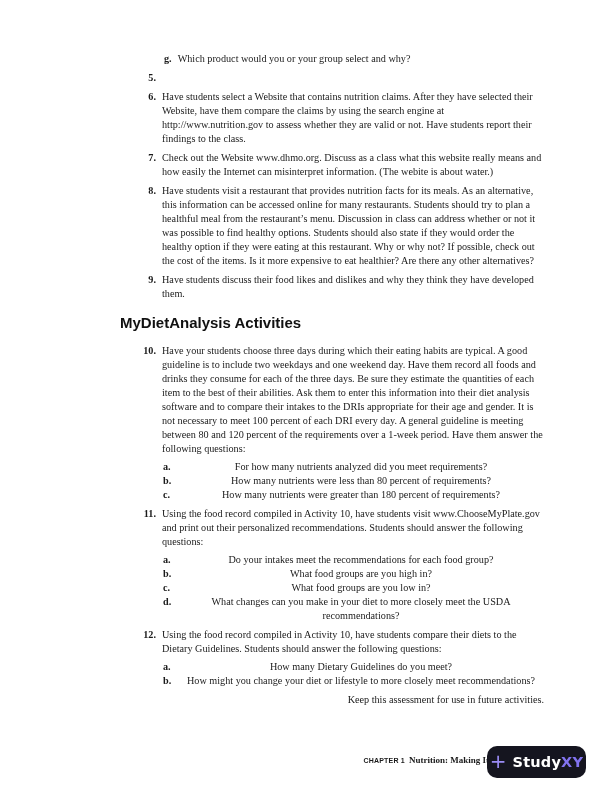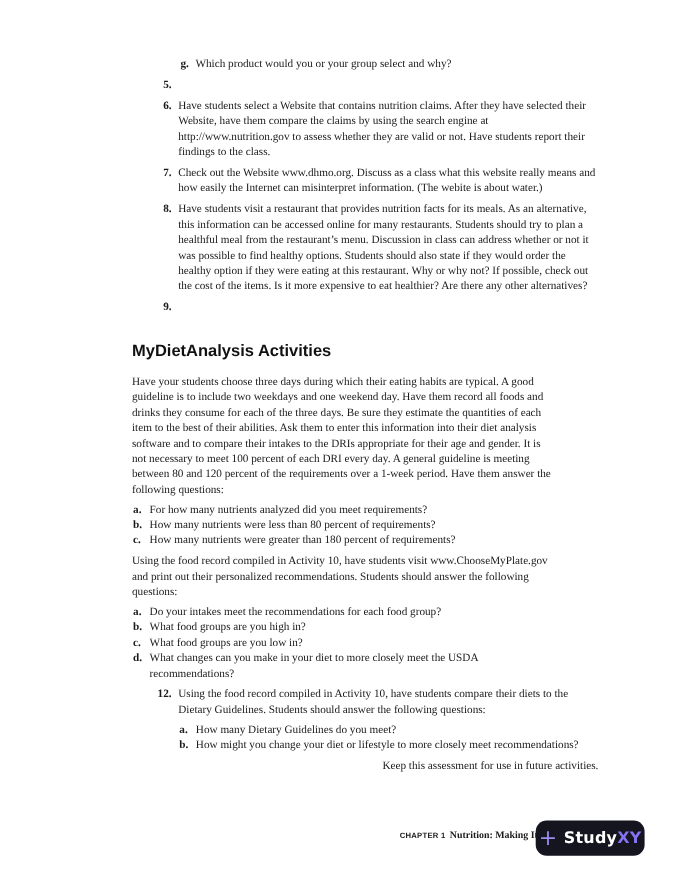--- a/index.html
+++ b/index.html
@@ -37,24 +37,24 @@
   .item.letter-item { margin-left: 44px; }
   .item.letter-item .marker {
     width: auto;
     min-width: 0;
     padding-right: 6px;
     text-align: left;
   }
   .subs { margin-top: 4px; margin-left: 1px; }
   .sub { display: flex; }
   .sub .smarker { flex: none; width: 15px; font-weight: bold; }
-  .sub .stext { flex: 1; }
+  .sub .stext { flex: 1; text-align: center; }
   .note { margin-top: 5px; text-align: right; }
   .heading {
-    margin: 24px 0 12px 0;
+    margin: 13px 0 12px 0;
     font-family: "Liberation Sans", sans-serif;
     font-weight: bold;
     font-size: 15px;
     line-height: 18px;
     color: #111111;
   }
   .footer {
     position: absolute;
     top: 749px;
     left: 0;
@@ -137,25 +137,30 @@
   <div class="item">
     <span class="marker">8.</span>
     <div class="body">
       <div class="text">Have students visit a restaurant that provides nutrition facts for its meals. As an alternative, this information can be accessed online for many restaurants. Students should try to plan a healthful meal from the restaurant’s menu. Discussion in class can address whether or not it was possible to find healthy options. Students should also state if they would order the healthy option if they were eating at this restaurant. Why or why not? If possible, check out the cost of the items. Is it more expensive to eat healthier? Are there any other alternatives?</div>
 
     </div>
   </div>
 
   <div class="item">
     <span class="marker">9.</span>
+    <div class="body">
+      <div class="text">Have students discuss their food likes and dislikes and why they think they have developed them.</div>
+
+    </div>
   </div>
 </div>
     <h1 class="heading">MyDietAnalysis Activities</h1>
     <div class="list">
   <div class="item">
+    <span class="marker">10.</span>
     <div class="body">
       <div class="text">Have your students choose three days during which their eating habits are typical. A good guideline is to include two weekdays and one weekend day. Have them record all foods and drinks they consume for each of the three days. Be sure they estimate the quantities of each item to the best of their abilities. Ask them to enter this information into their diet analysis software and to compare their intakes to the DRIs appropriate for their age and gender. It is not necessary to meet 100 percent of each DRI every day. A general guideline is meeting between 80 and 120 percent of the requirements over a 1-week period. Have them answer the following questions:</div>
       <div class="subs">
   <div class="sub">
     <span class="smarker">a.</span>
     <div class="stext">For how many nutrients analyzed did you meet requirements?</div>
   </div>
 
   <div class="sub">
     <span class="smarker">b.</span>
@@ -165,20 +170,21 @@
   <div class="sub">
     <span class="smarker">c.</span>
     <div class="stext">How many nutrients were greater than 180 percent of requirements?</div>
   </div>
 </div>
 
     </div>
   </div>
 
   <div class="item">
+    <span class="marker">11.</span>
     <div class="body">
       <div class="text">Using the food record compiled in Activity 10, have students visit www.ChooseMyPlate.gov and print out their personalized recommendations. Students should answer the following questions:</div>
       <div class="subs">
   <div class="sub">
     <span class="smarker">a.</span>
     <div class="stext">Do your intakes meet the recommendations for each food group?</div>
   </div>
 
   <div class="sub">
     <span class="smarker">b.</span>

